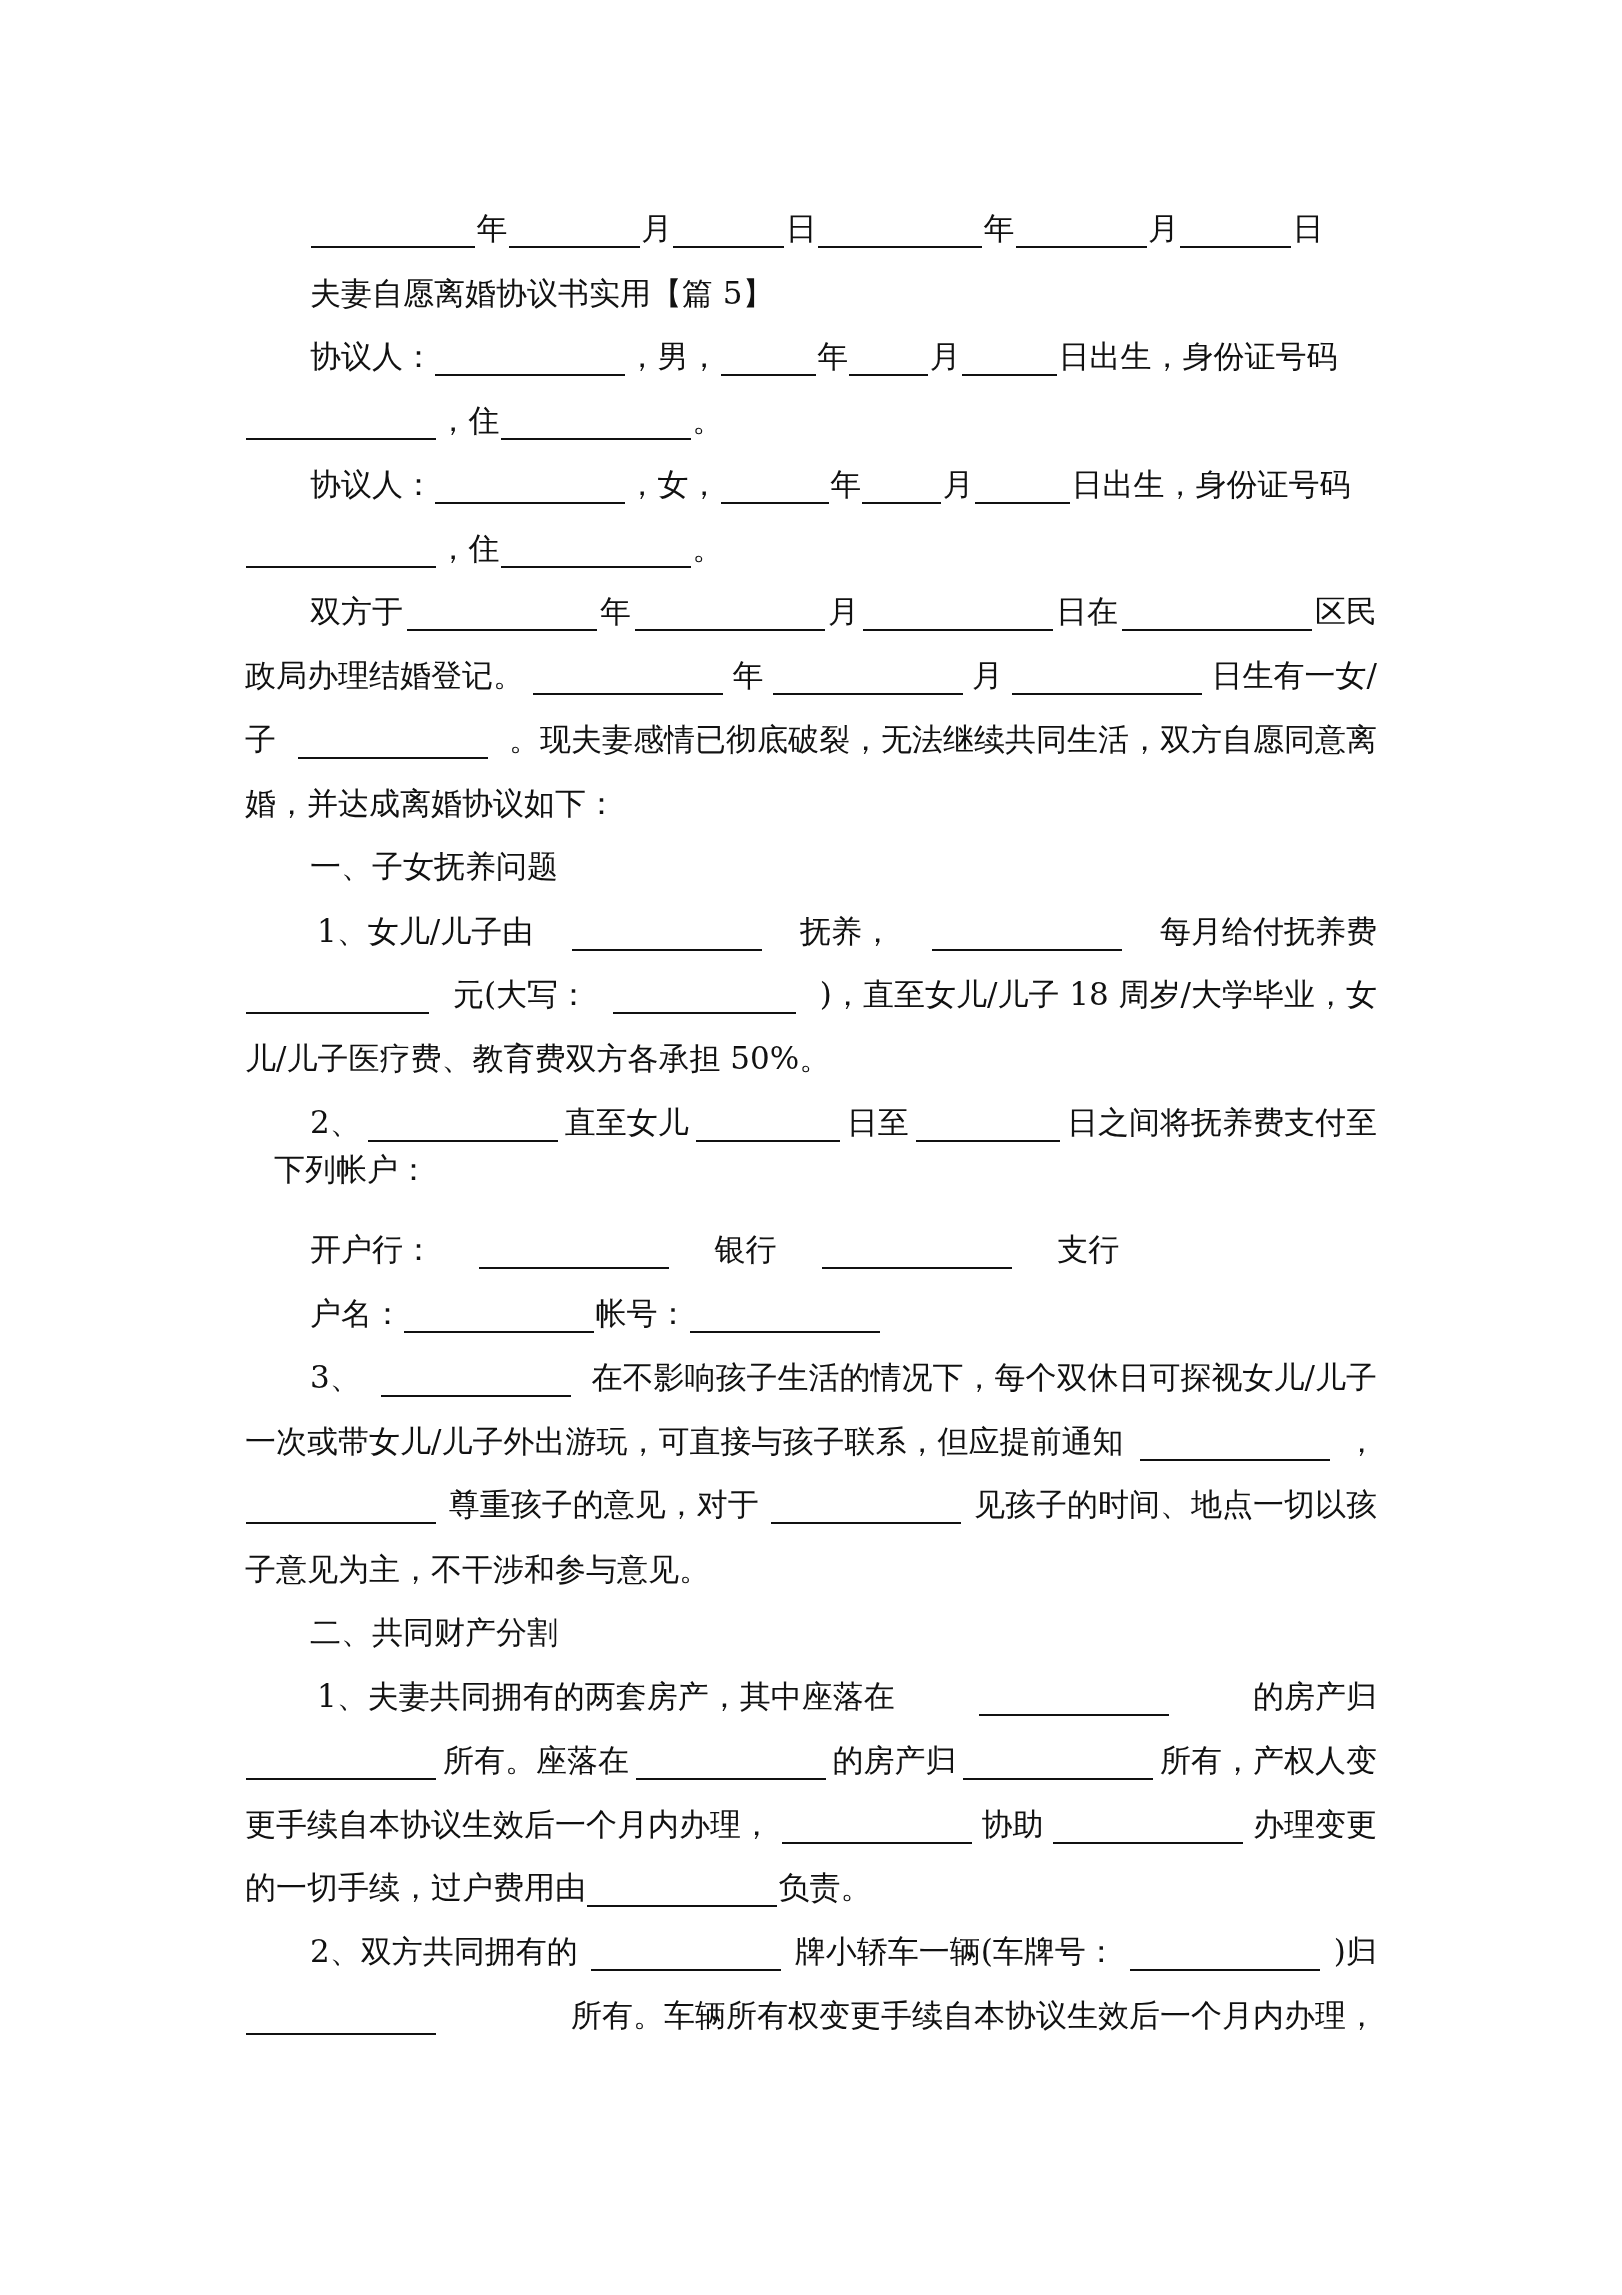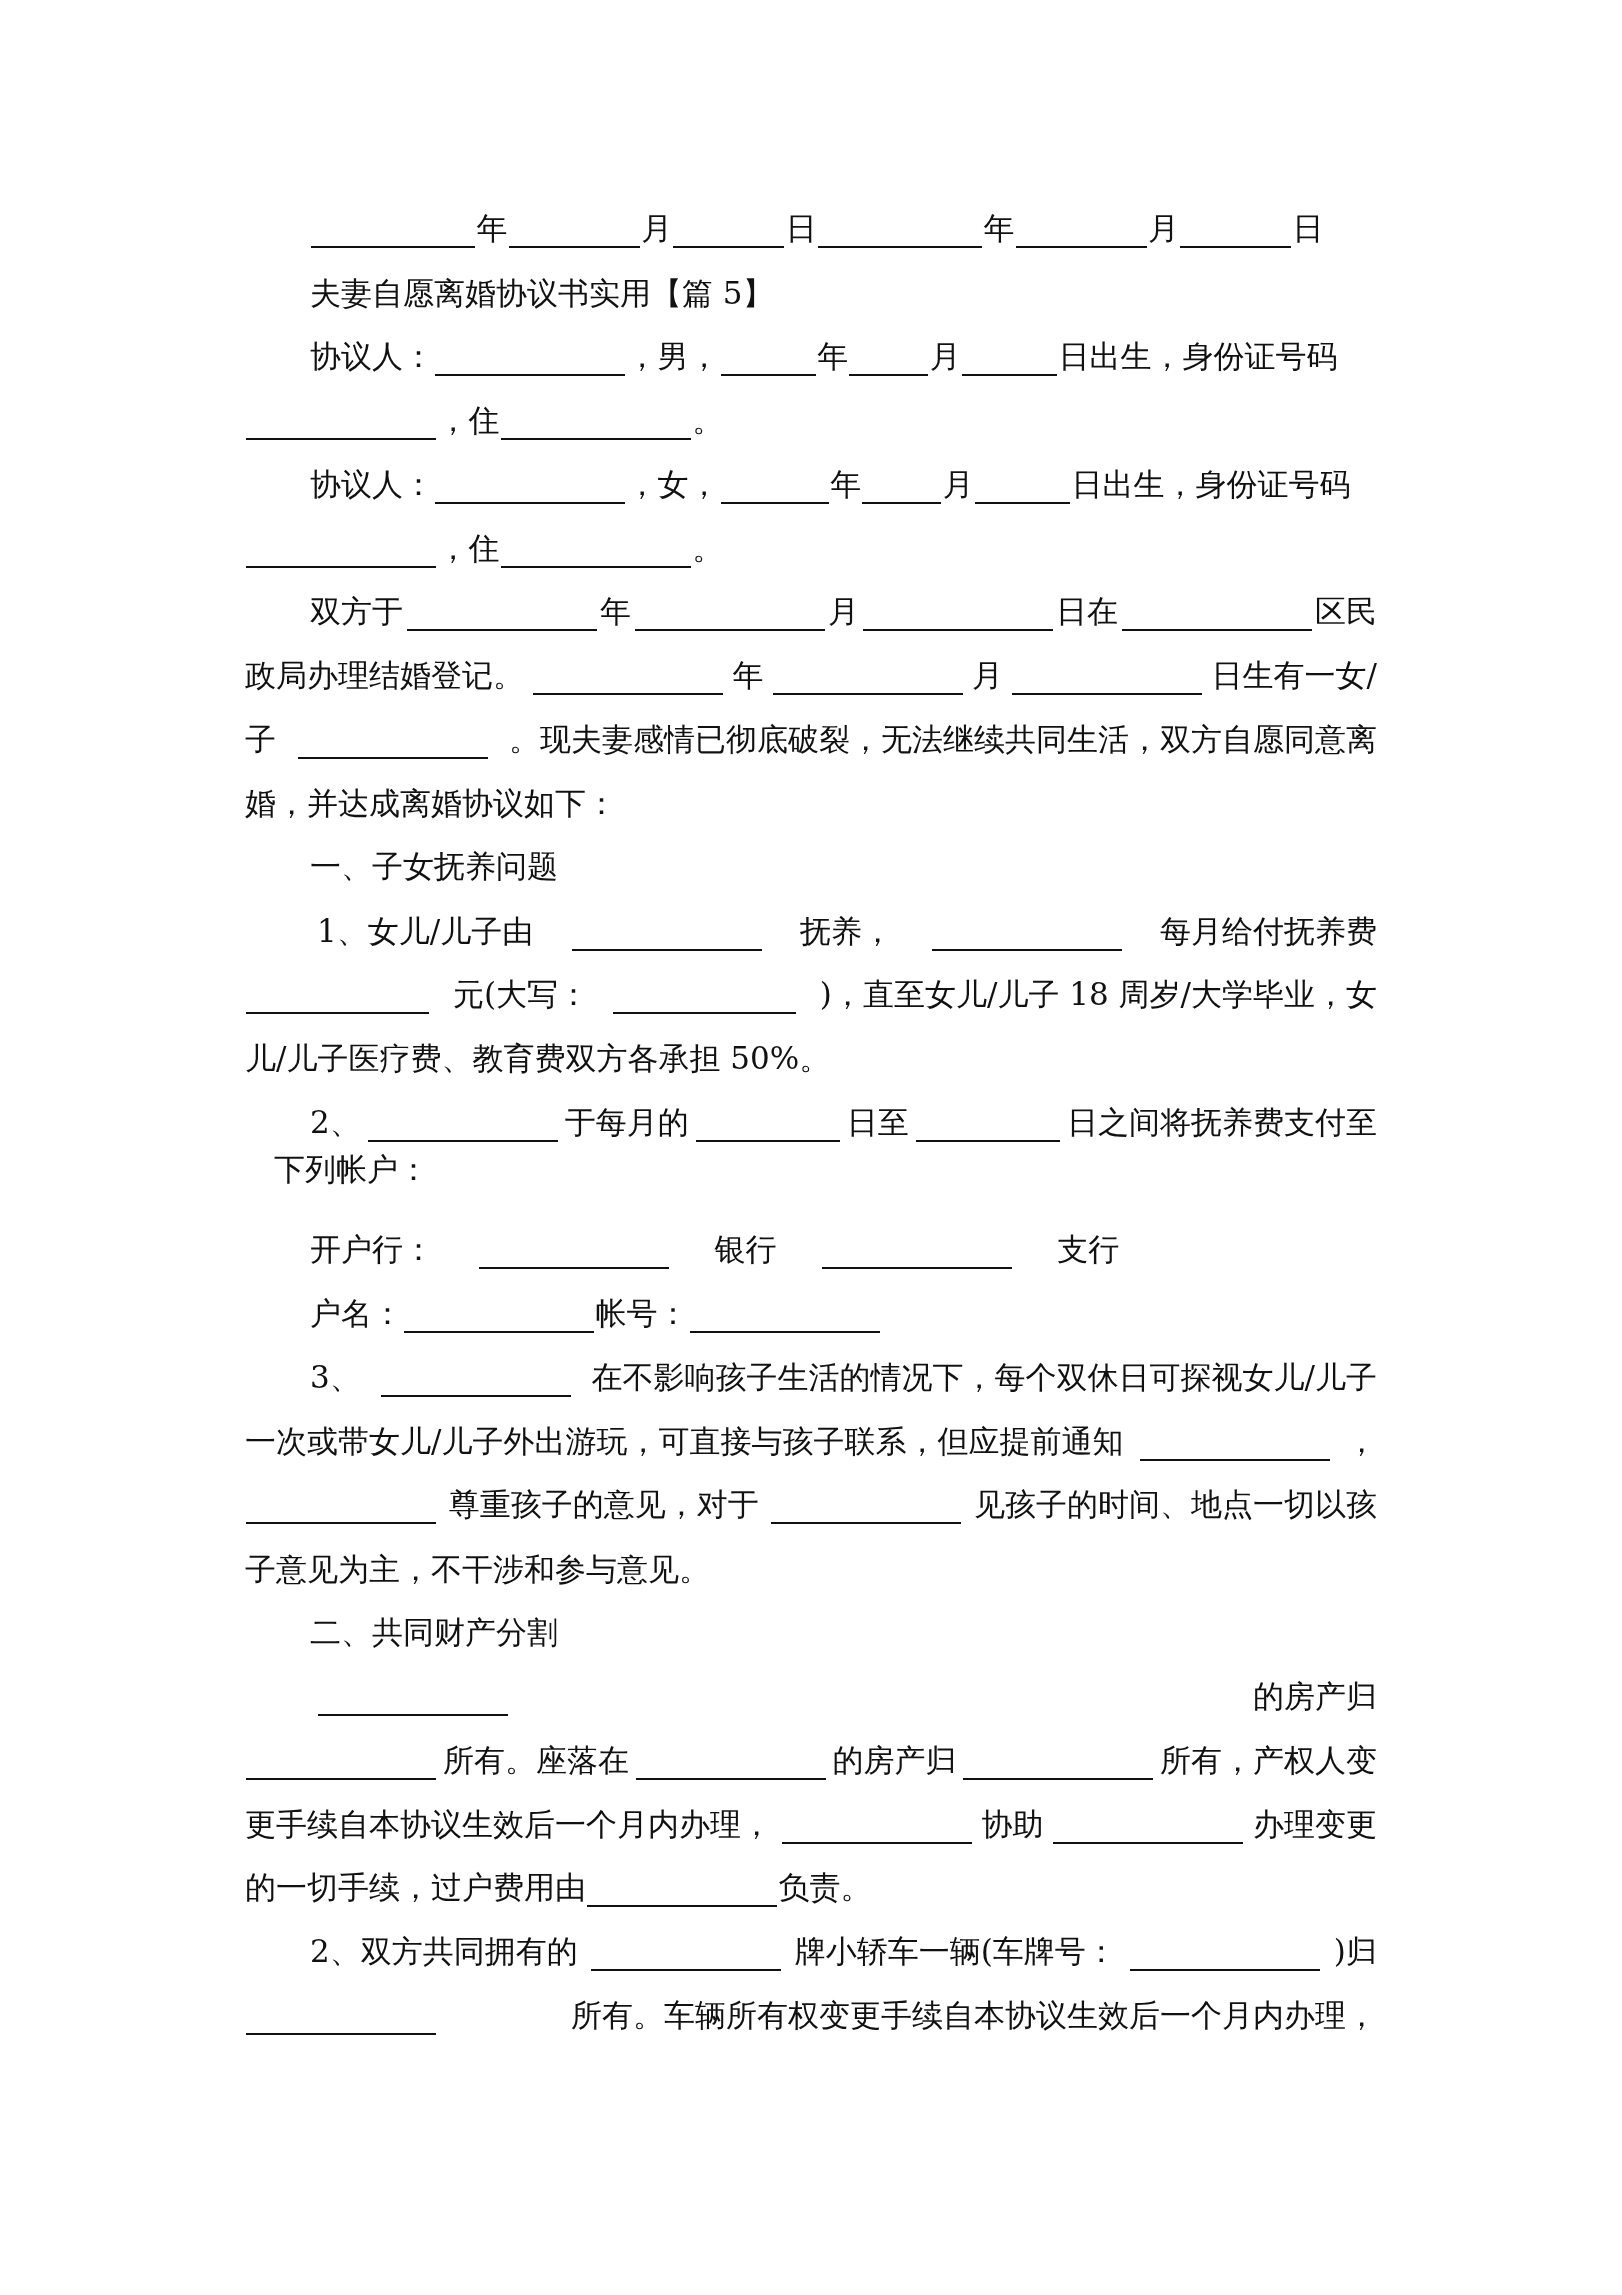--- a/index.html
+++ b/index.html
@@ -110,21 +110,21 @@
       <span class="seg">元(大写：</span>
       <span class="blank" style="width: 190px;"></span>
       <span class="seg">)，直至女儿/儿子 18 周岁/大学毕业，女</span>
     </div>
     <div class="line" style="top: 1039px; padding-left: 0px; width: 1132px;">
       <span class="seg">儿/儿子医疗费、教育费双方各承担 50%。</span>
     </div>
     <div class="line justify" style="top: 1103px; padding-left: 65px; width: 1067px;">
       <span class="seg">2、</span>
       <span class="blank" style="width: 190px;"></span>
-      <span class="seg">于每月的</span>
+      <span class="seg">直至女儿</span>
       <span class="blank" style="width: 144px;"></span>
       <span class="seg">日至</span>
       <span class="blank" style="width: 144px;"></span>
       <span class="seg">日之间将抚养费支付至</span>
     </div>
     <div class="line" style="top: 1150px; padding-left: 0px; width: 1132px; margin-left: 29px;">
       <span class="seg">下列帐户：</span>
     </div>
     <div class="line" style="top: 1230px; padding-left: 65px; width: 1067px; gap: 44px;">
       <span class="seg">开户行：</span>
@@ -155,20 +155,21 @@
       <span class="blank" style="width: 190px;"></span>
       <span class="seg">见孩子的时间、地点一切以孩</span>
     </div>
     <div class="line" style="top: 1550px; padding-left: 0px; width: 1132px;">
       <span class="seg">子意见为主，不干涉和参与意见。</span>
     </div>
     <div class="line" style="top: 1613px; padding-left: 65px; width: 1067px; align-items: center;">
       <span class="seg">二、共同财产分割</span>
     </div>
     <div class="line justify" style="top: 1677px; padding-left: 72px; width: 1060px;">
+      <span class="seg">1、夫妻共同拥有的两套房产，其中座落在</span>
       <span class="blank" style="width: 190px;"></span>
       <span class="seg">的房产归</span>
     </div>
     <div class="line justify" style="top: 1741px; padding-left: 0px; width: 1132px;">
       <span class="blank" style="width: 190px;"></span>
       <span class="seg">所有。座落在</span>
       <span class="blank" style="width: 190px;"></span>
       <span class="seg">的房产归</span>
       <span class="blank" style="width: 190px;"></span>
       <span class="seg">所有，产权人变</span>

